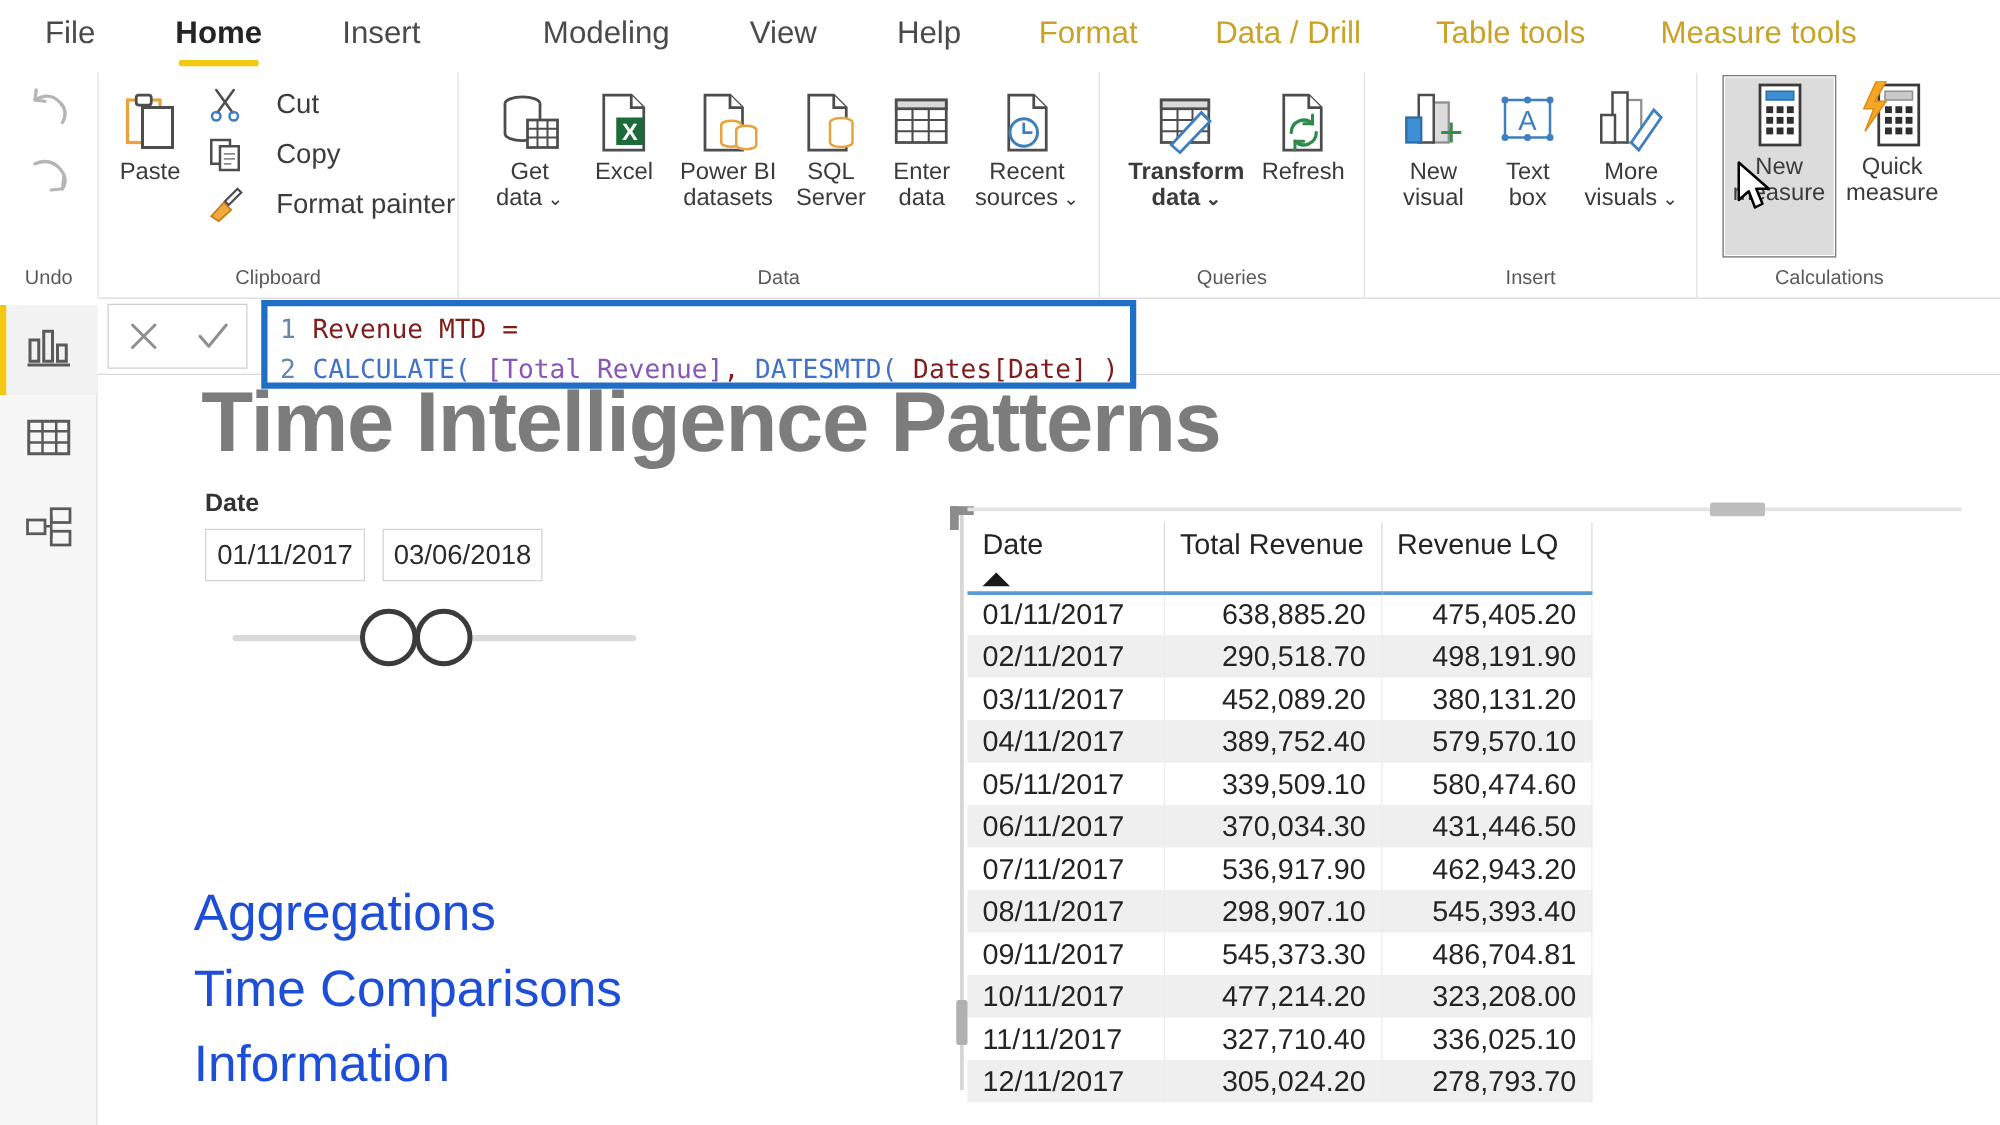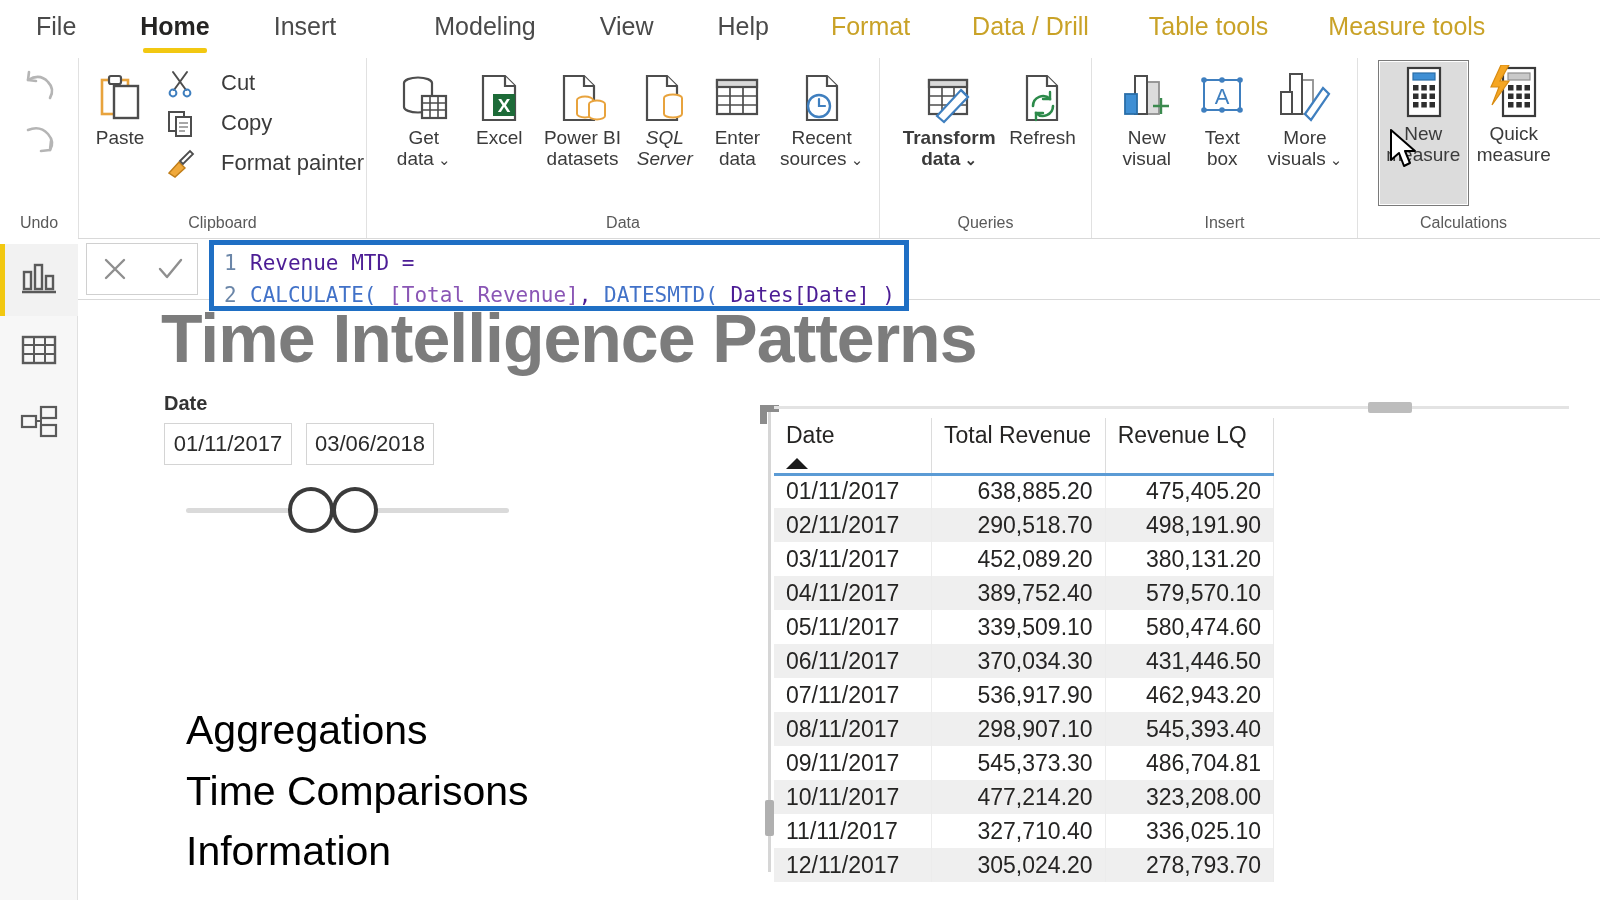--- a/index.html
+++ b/index.html
@@ -106,21 +106,21 @@
   .fx-num {
     width: 26px; font-family: "DejaVu Sans Mono", monospace;
     font-size: 21px; color: #6b86a8; text-align: left; flex: none;
   }
   .fx-code {
     font-family: "DejaVu Sans Mono", monospace; font-size: 21px;
     color: #1a1a1a; white-space: pre; letter-spacing: 0px;
   }
   .dax-fn { color: #4272c8; }
   .dax-measure { color: #8a56b5; }
-  .dax-plain { color: #4c1d95; }
+  .dax-plain { color: #7f1d1d; }
 
   
   .rail {
     position: absolute; top: 244px; left: 0; width: 78px; height: 656px;
     background: #f7f7f7; border-right: 1px solid #e0e0e0;
   }
   .rail-item {
     position: relative; width: 78px; height: 72px;
     display: flex; align-items: center; justify-content: center; cursor: default;
   }
@@ -158,21 +158,21 @@
   .slicer-handle {
     position: absolute; top: 0; width: 46px; height: 46px;
     border: 4px solid #3b3b3b; border-radius: 50%; background: #fff; cursor: pointer;
   }
   .slicer-handle.h1 { left: 124px; }
   .slicer-handle.h2 { left: 168px; }
 
   
   .navlist { position: absolute; left: 76px; top: 400px; }
   .navlist .nli {
-    font-size: 41px; color: #000000; line-height: 1.48; white-space: nowrap; cursor: default; margin-left: 31px;
+    font-size: 41px; color: #1d4ed8; line-height: 1.48; white-space: nowrap; cursor: default;
   }
 
   
   .tbl-visual {
     position: absolute; left: 695px; top: 118px; width: 500px;
   }
   .tbl-handle {
     position: absolute; left: -14px; top: -13px; width: 19px; height: 19px;
     border-left: 7px solid #8c8c8c; border-top: 7px solid #8c8c8c;
   }
@@ -353,21 +353,21 @@
               <ellipse cx="43" cy="34" rx="8" ry="3.4" fill="#fff" stroke="#e8a33d" stroke-width="2"></ellipse>
               <path d="M35 34v12a8 3.4 0 0 0 16 0V34" fill="#fff" stroke="#e8a33d" stroke-width="2"></path>
             </svg>
           </div>
           <div class="lbl">
             <span>Power BI</span>
             <span>datasets</span>
           </div>
         </div>
 
-        <div class="bigbtn" style="width:74px;font-style:italic;">
+        <div class="bigbtn" style="width:74px;">
           <div class="ic">
             <svg width="56" height="56" viewBox="0 0 56 56">
               <path d="M10 6 h20 l10 10 v34 H10 Z" fill="#fff" stroke="#4d4d4d" stroke-width="2.2"></path>
               <path d="M30 6 v10 h10" fill="#fff" stroke="#4d4d4d" stroke-width="2.2"></path>
               <ellipse cx="36" cy="28" rx="9" ry="3.6" fill="#fff" stroke="#e8a33d" stroke-width="2"></ellipse>
               <path d="M27 28v16a9 3.6 0 0 0 18 0V28" fill="#fff" stroke="#e8a33d" stroke-width="2"></path>
             </svg>
           </div>
           <div class="lbl">
             <span>SQL</span>

